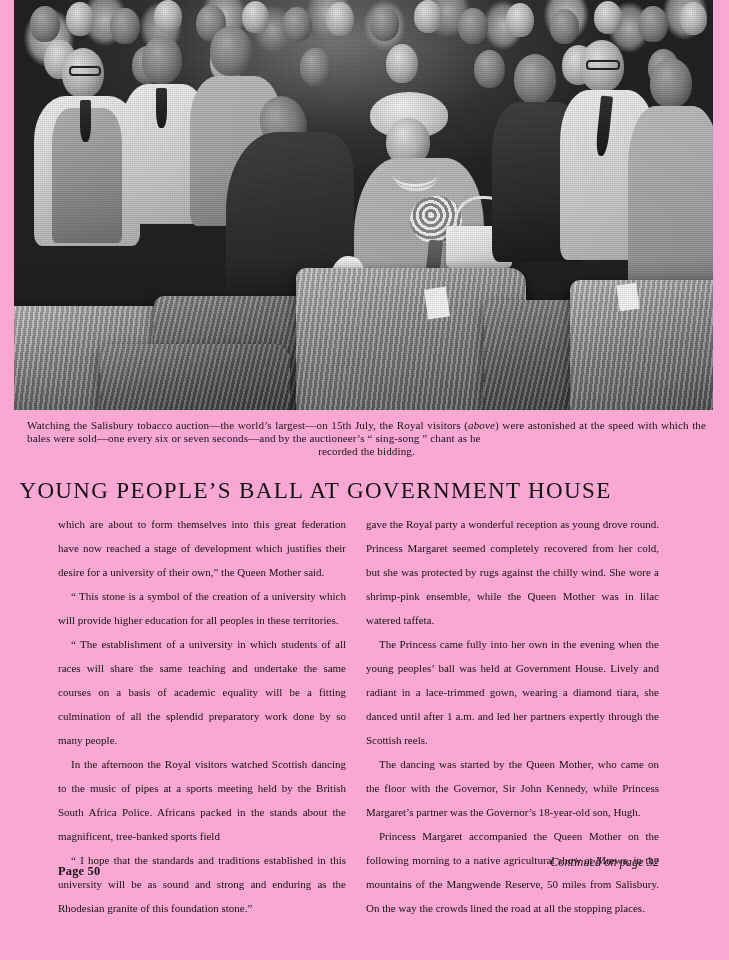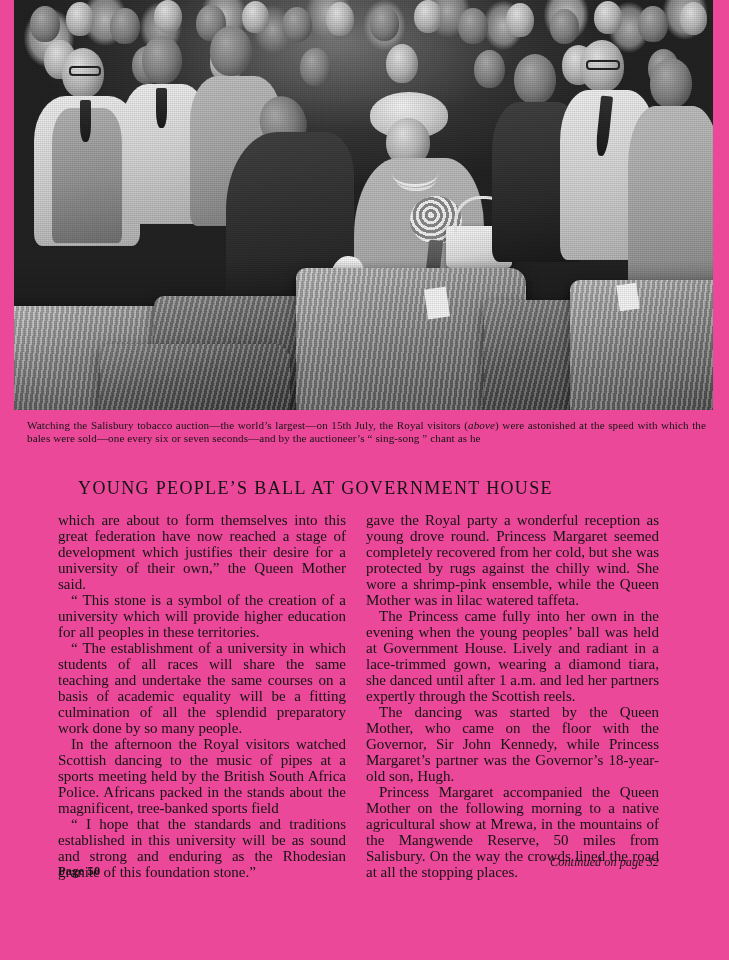--- a/index.html
+++ b/index.html
@@ -11,21 +11,21 @@
     width: 729px;
     height: 960px;
     overflow: hidden;
     font-family: "Liberation Serif", "DejaVu Serif", serif;
     color: #111111;
   }
   .page {
     position: relative;
     width: 729px;
     height: 960px;
-    background: #ec4899;
+    background: #f9a8d4;
   }
 
   
   .photo-frame {
     position: absolute;
     left: 14px;
     top: 0px;
     width: 699px;
     height: 410px;
     overflow: hidden;
@@ -144,32 +144,32 @@
   }
   .caption i { font-style: italic; }
 
   
   .headline {
     position: absolute;
     left: 0;
     top: 478px;
     width: 631px;
     text-align: center;
-    font-size: 18px;
+    font-size: 23px;
     letter-spacing: 1.35px;
     color: #131313;
     white-space: nowrap;
   }
 
   
   .col {
     position: absolute;
     top: 512px;
-    font-size: 15px;
-    line-height: 16px;
+    font-size: 11px;
+    line-height: 24px;
     text-align: justify;
     color: #131313;
     hyphens: manual;
   }
   .col-left  { left: 58px;  width: 288px; }
   .col-right { left: 366px; width: 293px; }
   .col p {
     margin: 0;
     text-indent: 13px;
   }
@@ -280,20 +280,21 @@
       <div class="ticket" style="left:412px; top:288px; width:22px; height:30px;"></div>
       <div class="ticket" style="left:604px; top:284px; width:20px; height:26px;"></div>
 
       <div class="grain"></div>
       <div class="vignette"></div>
     </div>
   </div>
 
   <div class="caption">
     <span>Watching the Salisbury tobacco auction—the world’s largest—on 15th July, the Royal visitors (</span><i>above</i><span>) were astonished at the speed with which the bales were sold—one every six or seven seconds—and by the auctioneer’s “ sing-song ” chant as he</span>
+    <span class="lastline">recorded the bidding.</span>
   </div>
 
   <div class="headline">YOUNG PEOPLE’S BALL AT GOVERNMENT HOUSE</div>
 
   <div class="col col-left">
     <p class="noindent">which are about to form themselves into this great federation have now reached a stage of development which justifies their desire for a university of their own,” the Queen Mother said.</p>
     <p>“ This stone is a symbol of the creation of a university which will provide higher education for all peoples in these territories.</p>
     <p>“ The establishment of a university in which students of all races will share the same teaching and undertake the same courses on a basis of academic equality will be a fitting culmination of all the splendid preparatory work done by so many people.</p>
     <p>In the afternoon the Royal visitors watched Scottish dancing to the music of pipes at a sports meeting held by the British South Africa Police.  Africans packed in the stands about the magnificent, tree-banked sports field</p>
     <p>“ I hope that the standards and traditions established in this university will be as sound and strong and enduring as the Rhodesian granite of this foundation stone.”</p>

